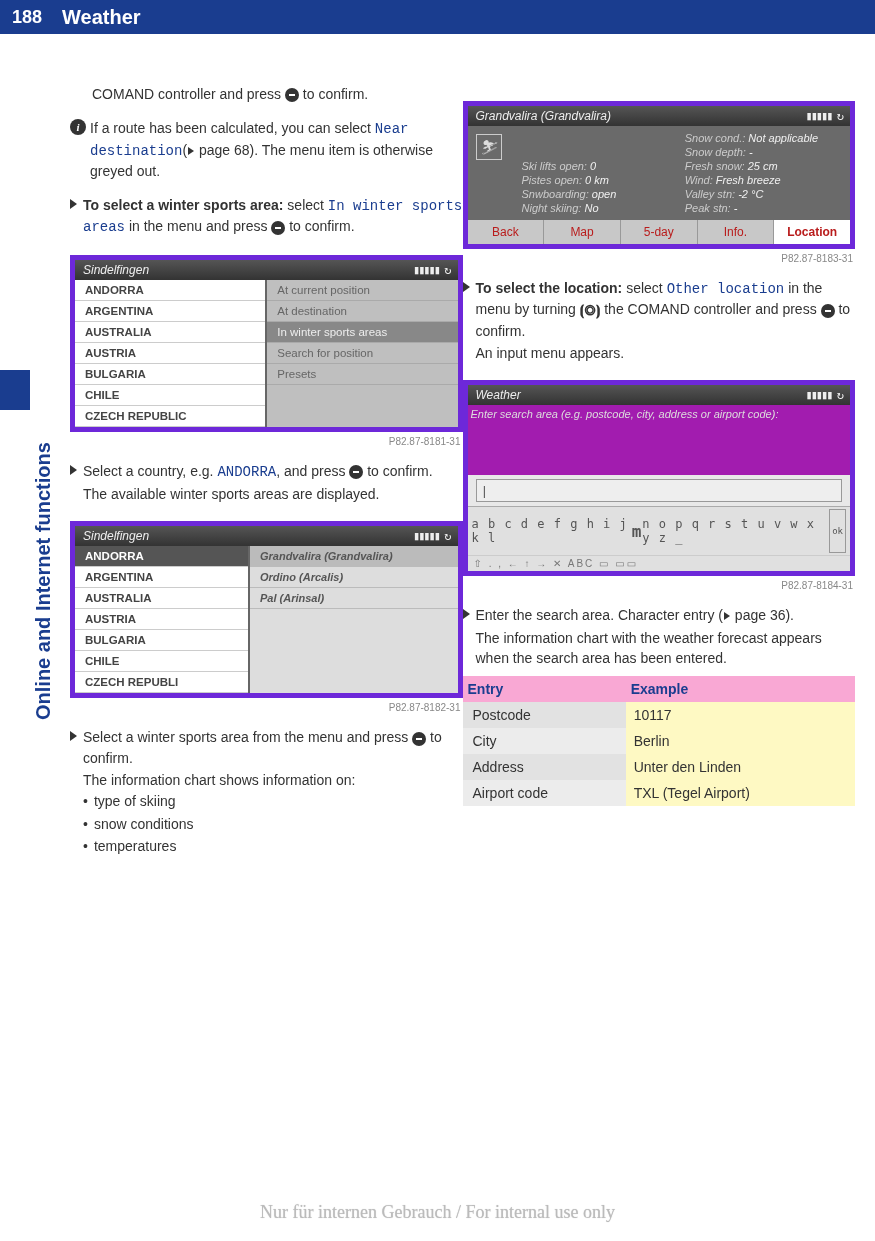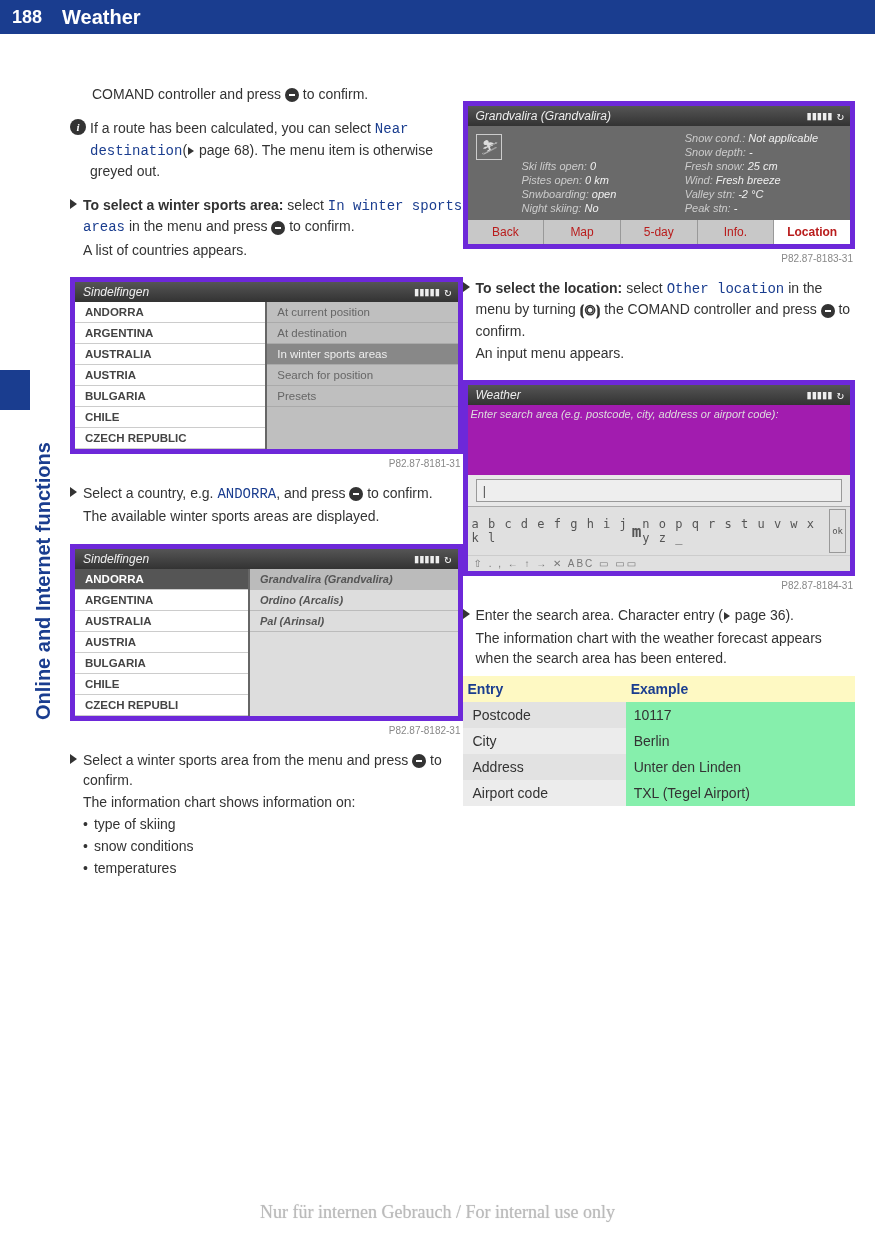--- a/index.html
+++ b/index.html
@@ -52,26 +52,26 @@
   .wx-bar .sel { background: #fff; font-weight: bold; }
   
   .srch-body { background: #a21caf; color: #ddd; padding: 3px; font-style: italic; min-height: 70px; }
   .srch-field { background: #eee; color: #555; padding: 3px 6px; border: 1px solid #999; margin: 4px 8px 4px 8px; font-style: italic; font-size: 13px; }
   .srch-kb { display: flex; align-items: center; gap: 0; background: #e0e0e0; padding: 2px 4px; font-family: monospace; letter-spacing: 1px; font-size: 12px; color: #555; border-top: 1px solid #aaa; }
   .srch-kb .big { font-size: 16px; font-weight: bold; letter-spacing: 0; margin: 0 1px; }
   .srch-kb .ok { margin-left: auto; border: 1px solid #999; padding: 16px 2px; font-size: 9px; letter-spacing: 0; }
   .srch-kb2 { background: #e0e0e0; padding: 2px 6px; font-size: 10px; color: #777; border-top: 1px solid #ccc; letter-spacing: 2px; }
   
   .entry-table { width: 100%; border-collapse: collapse; margin-top: 8px; }
-  .entry-table th { background: #fef9c3; color: #1a3d8f; text-align: left; padding: 5px 5px; font-weight: bold; }
+  .entry-table th { background: #f9a8d4; color: #1a3d8f; text-align: left; padding: 5px 5px; font-weight: bold; }
   .entry-table td { padding: 5px 10px; }
   .entry-table tr:nth-child(even) td:first-child,
   .entry-table tr:nth-child(even) td { background: #ececec; }
   .entry-table td:first-child { background: #ececec; }
-  .entry-table tr td:nth-child(2) { background: #86efac; padding-left: 8px; }
+  .entry-table tr td:nth-child(2) { background: #fef9c3; padding-left: 8px; }
   .entry-table tbody tr:nth-child(odd) td:first-child { background: #e2e2e2; }
   .entry-table tbody tr:nth-child(even) td:first-child { background: #ececec; }
   .entry-table tbody tr td:first-child { background: #e2e2e2; }
   .footer { position: absolute; bottom: 18px; left: 0; right: 0; text-align: center; color: #bbb; font-size: 18px; font-family: Liberation Serif, serif; text-shadow: 0 0 1px #ccc; }
   b { font-weight: bold; }
 </style>
 </head>
 <body>
 
 <div class="page-header">
@@ -94,21 +94,20 @@
       <span class="info-icon">i</span>
       <div class="step-body">
         <span>If a route has been calculated, you can select </span><span class="hl">Near destination</span><span>(</span><span class="tri-inline"></span><span> page 68). The menu item is otherwise greyed out.</span>
       </div>
     </div>
 
     <div class="step-row">
       <span class="tri"></span>
       <div class="step-body">
         <b>To select a winter sports area:</b><span> select </span><span class="hl">In winter sports areas</span><span> in the menu and press </span><span class="btn-icon"></span><span> to confirm.</span>
-        <div style="margin-top:2px">A list of countries appears.</div>
       </div>
     </div>
 
     <div class="ss">
       <div class="ss-header">
         <span>Sindelfingen</span>
         <span class="ss-sig">▮▮▮▮▮ ↻</span>
       </div>
       <div class="ss-body-two">
         <div class="ss-list">

